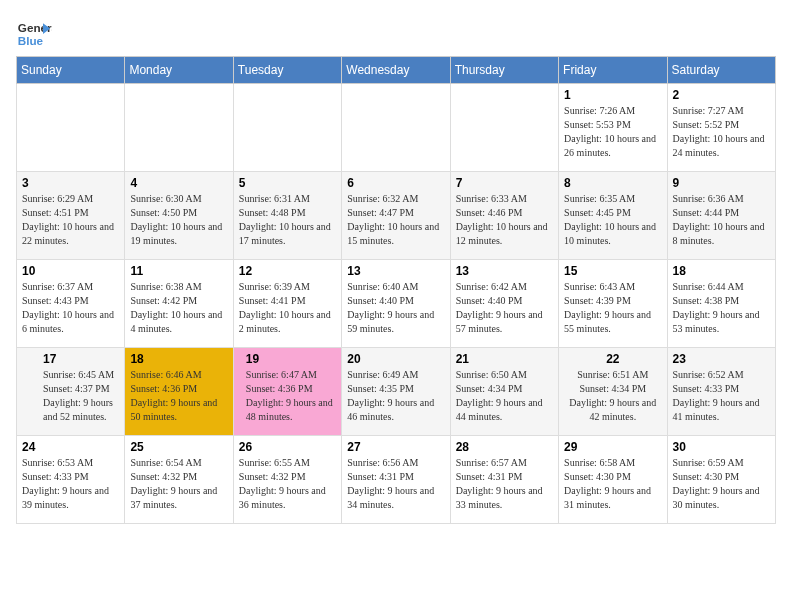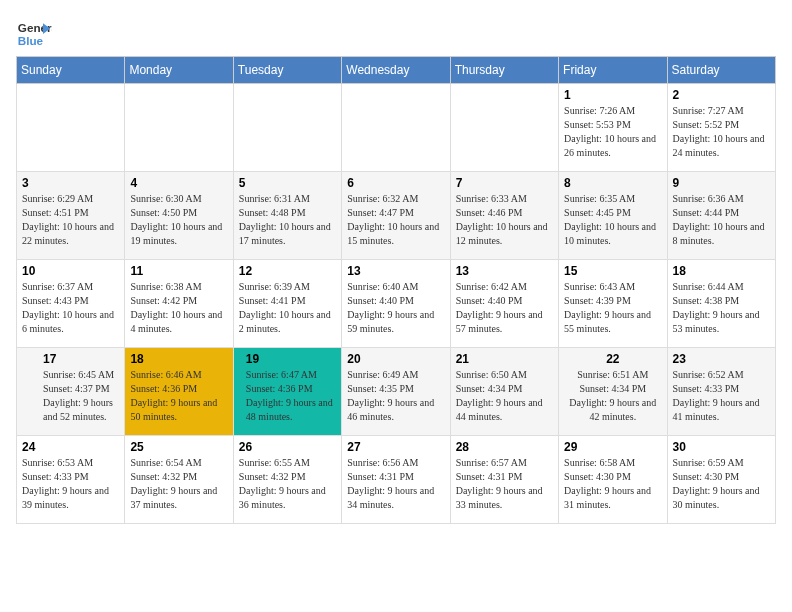--- a/index.html
+++ b/index.html
@@ -187,21 +187,21 @@
       </tr>
       <tr>
         <td style="background: rgb(245, 245, 245); padding-left: 26px;">
           <span class="day-num">17</span>
           <div class="day-detail">Sunrise: 6:45 AM<br>Sunset: 4:37 PM<br>Daylight: 9 hours and 52 minutes.</div>
         </td>
         <td style="background: #eab308;">
           <span class="day-num">18</span>
           <div class="day-detail">Sunrise: 6:46 AM<br>Sunset: 4:36 PM<br>Daylight: 9 hours and 50 minutes.</div>
         </td>
-        <td style="background: #14b8a6; padding-left: 12px;">
+        <td style="background: #f9a8d4; padding-left: 12px;">
           <span class="day-num">19</span>
           <div class="day-detail">Sunrise: 6:47 AM<br>Sunset: 4:36 PM<br>Daylight: 9 hours and 48 minutes.</div>
         </td>
         <td style="background: rgb(245, 245, 245);">
           <span class="day-num">20</span>
           <div class="day-detail">Sunrise: 6:49 AM<br>Sunset: 4:35 PM<br>Daylight: 9 hours and 46 minutes.</div>
         </td>
         <td style="background: rgb(245, 245, 245);">
           <span class="day-num">21</span>
           <div class="day-detail">Sunrise: 6:50 AM<br>Sunset: 4:34 PM<br>Daylight: 9 hours and 44 minutes.</div>

